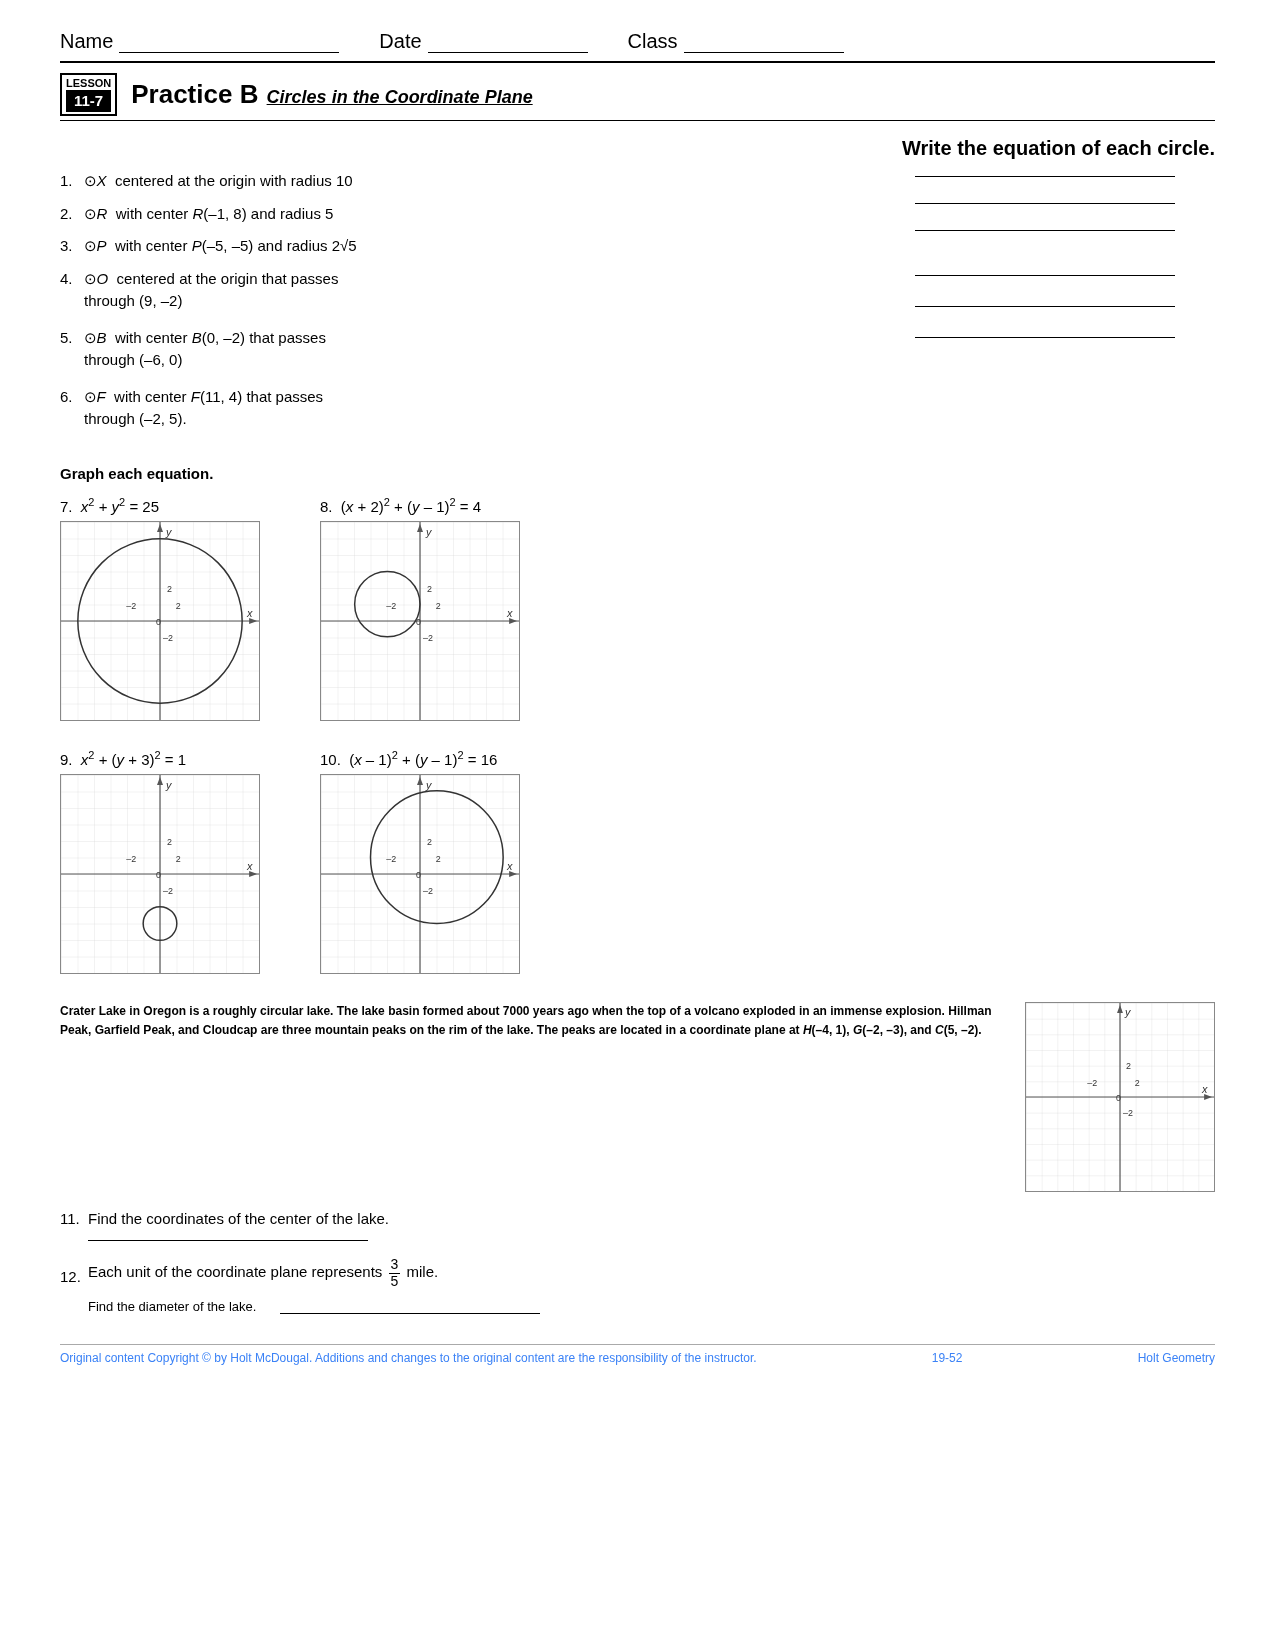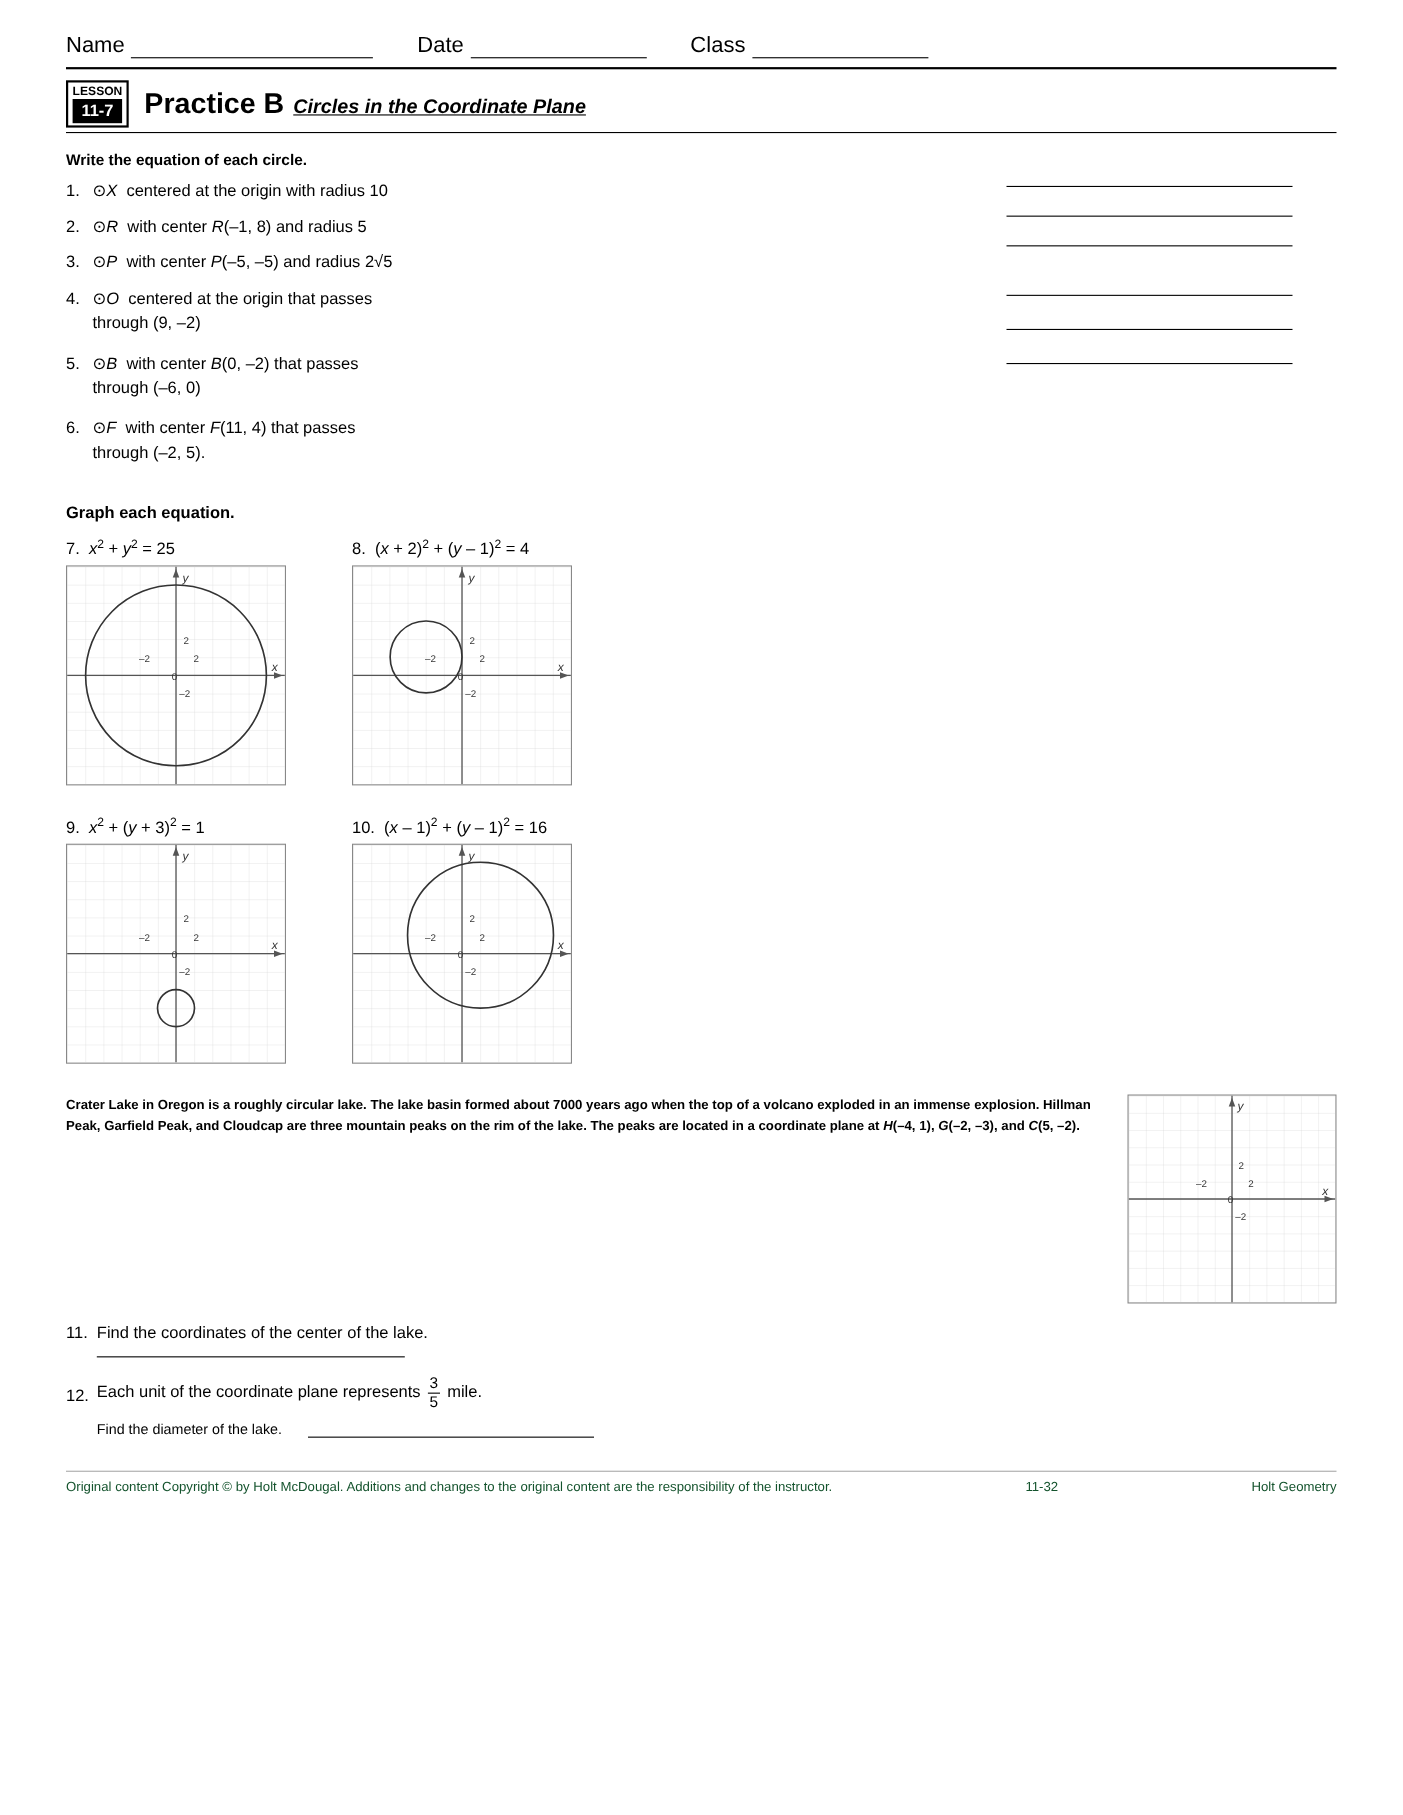--- a/index.html
+++ b/index.html
@@ -77,22 +77,23 @@
     }
 
     .bottom-header-divider {
       border: none;
       border-top: 1.5px solid #000;
       margin-bottom: 16px;
     }
 
     .section-title {
       font-weight: bold;
-      font-size: 14px;
+      font-size: 20px;
       margin-bottom: 10px;
+      text-align: right;
     }
 
     .problems-write {
       display: flex;
       gap: 0;
     }
     .problems-left {
       flex: 1;
     }
     .problems-answers {
@@ -214,21 +215,21 @@
     .footer-divider {
       border: none;
       border-top: 1px solid #aaa;
       margin-top: 30px;
       margin-bottom: 6px;
     }
     .footer-row {
       display: flex;
       justify-content: space-between;
       font-size: 12px;
-      color: #14532d;
+      color: #3b82f6;
     }
     .footer-center {
       text-align: center;
       flex: 1;
     }
 
     sup { font-size: 11px; }
 
     .fraction {
       display: inline-flex;
@@ -500,15 +501,15 @@
   </div>
   <div style="margin-left:28px; margin-top:6px; font-size:13px;">
     Find the diameter of the lake.
     <span style="margin-left:20px;border-bottom:1.5px solid #000;display:inline-block;width:260px;vertical-align:bottom;"></span>
   </div>
 </div>
 
 <hr class="footer-divider">
 <div class="footer-row">
   <span>Original content Copyright © by Holt McDougal. Additions and changes to the original content are the responsibility of the instructor.</span>
-  <span class="footer-center">11-32</span>
+  <span class="footer-center">19-52</span>
   <span>Holt Geometry</span>
 </div>
 
 </body></html>

